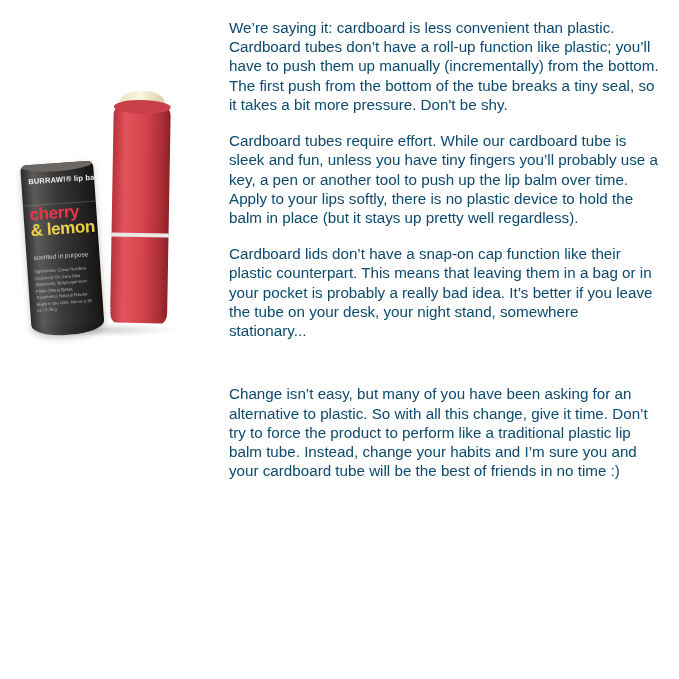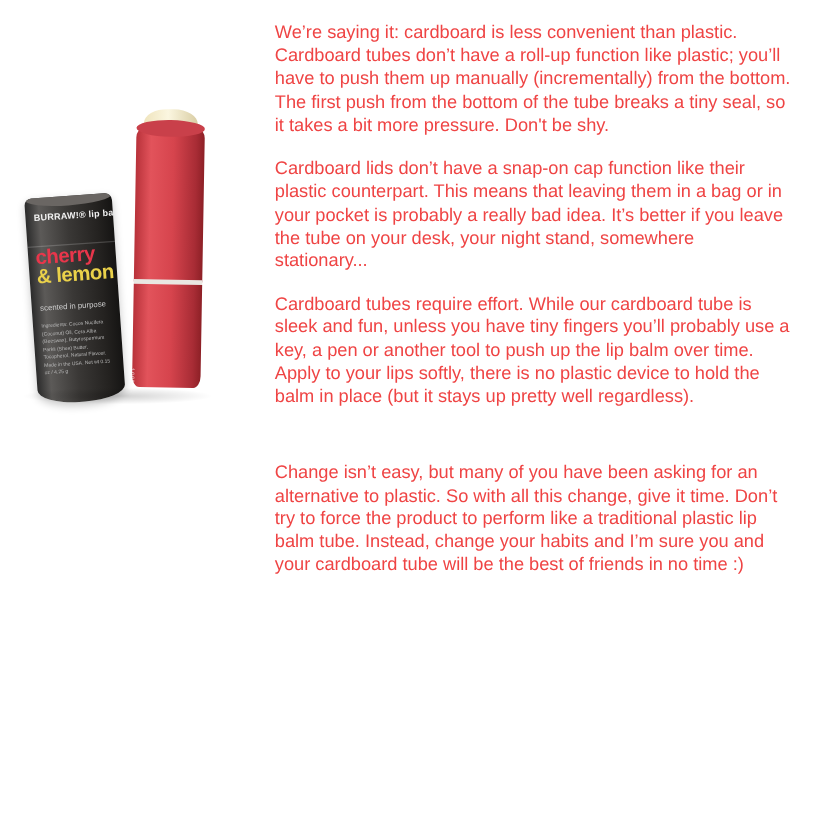--- a/index.html
+++ b/index.html
@@ -188,21 +188,21 @@
     top: 0;
     width: 430px;
     height: 679px;
     padding-top: 18px;
     box-sizing: border-box;
   }
   .text-panel p {
     margin: 0 0 17px 0;
     font-size: 15.2px;
     line-height: 1.265;
-    color: #ef4444;
+    color: #0c4a6e;
     font-family: "Liberation Sans", sans-serif;
   }
   .text-panel p.tight {
     margin-bottom: 0;
     margin-top: 44px;
   }
   .heading-block {
     margin-bottom: 17px;
   }
   .heading-block .line {
@@ -240,19 +240,19 @@
       </div>
 
       <div class="photo-shadow"></div>
     </div>
   </div>
 
   <div class="text-panel">
 
 
     <p>We’re saying it: cardboard is less convenient than plastic. Cardboard tubes don’t have a roll-up function like plastic; you’ll have to push them up manually (incrementally) from the bottom. The first push from the bottom of the tube breaks a tiny seal, so it takes a bit more pressure. Don't be shy.</p>
+    <p>Cardboard tubes require effort. While our cardboard tube is sleek and fun, unless you have tiny fingers you’ll probably use a key, a pen or another tool to push up the lip balm over time. Apply to your lips softly, there is no plastic device to hold the balm in place (but it stays up pretty well regardless).</p>
     <p>Cardboard lids don’t have a snap-on cap function like their plastic counterpart. This means that leaving them in a bag or in your pocket is probably a really bad idea. It’s better if you leave the tube on your desk, your night stand, somewhere stationary...</p>
-    <p>Cardboard tubes require effort. While our cardboard tube is sleek and fun, unless you have tiny fingers you’ll probably use a key, a pen or another tool to push up the lip balm over time. Apply to your lips softly, there is no plastic device to hold the balm in place (but it stays up pretty well regardless).</p>
     <p class="tight">Change isn’t easy, but many of you have been asking for an alternative to plastic. So with all this change, give it time. Don’t try to force the product to perform like a traditional plastic lip balm tube. Instead, change your habits and I’m sure you and your cardboard tube will be the best of friends in no time :)</p>
 
   </div>
 
 </div>
 
 </body></html>

